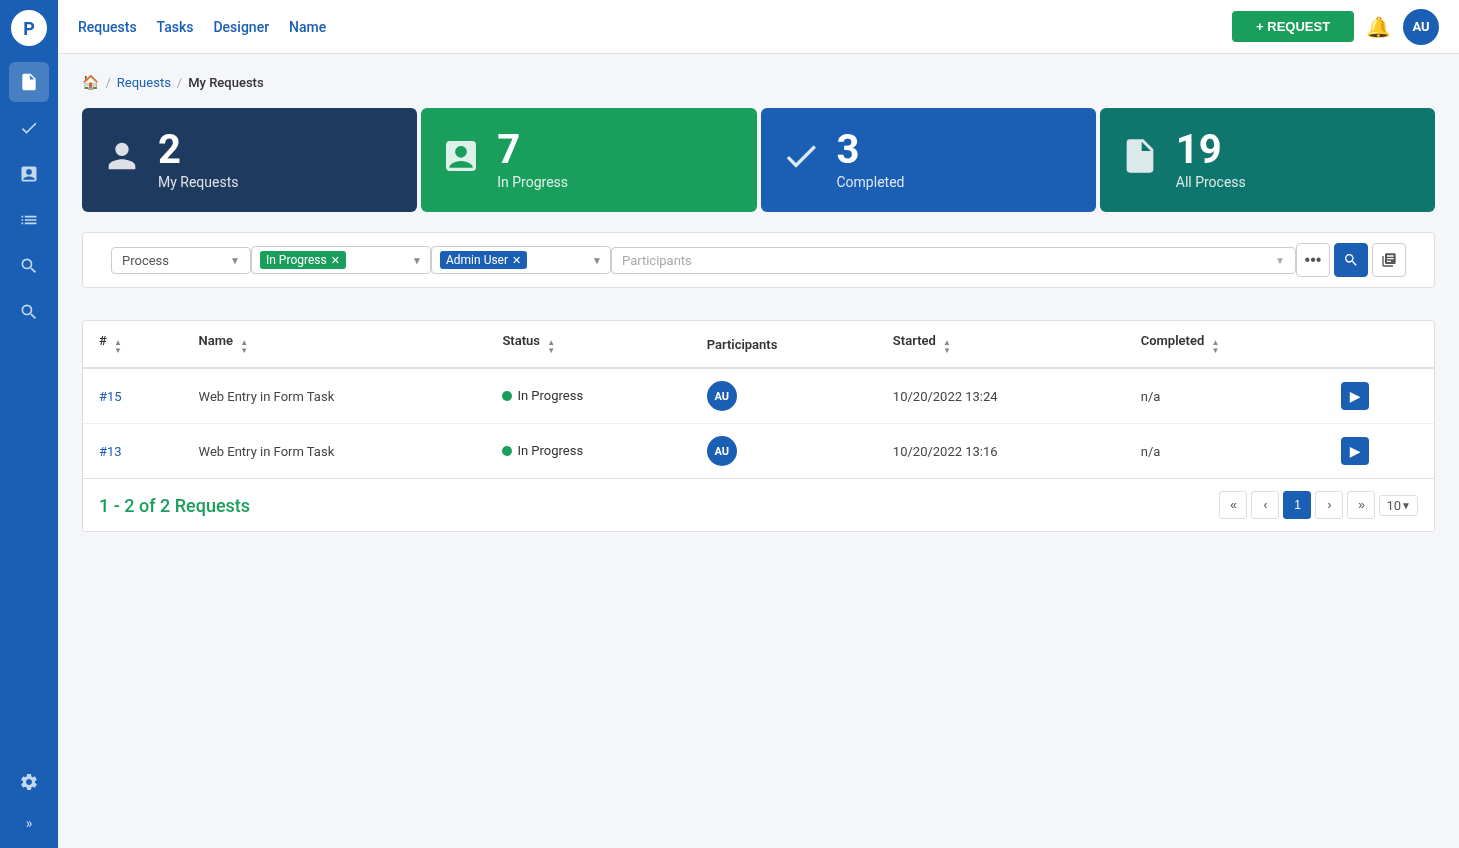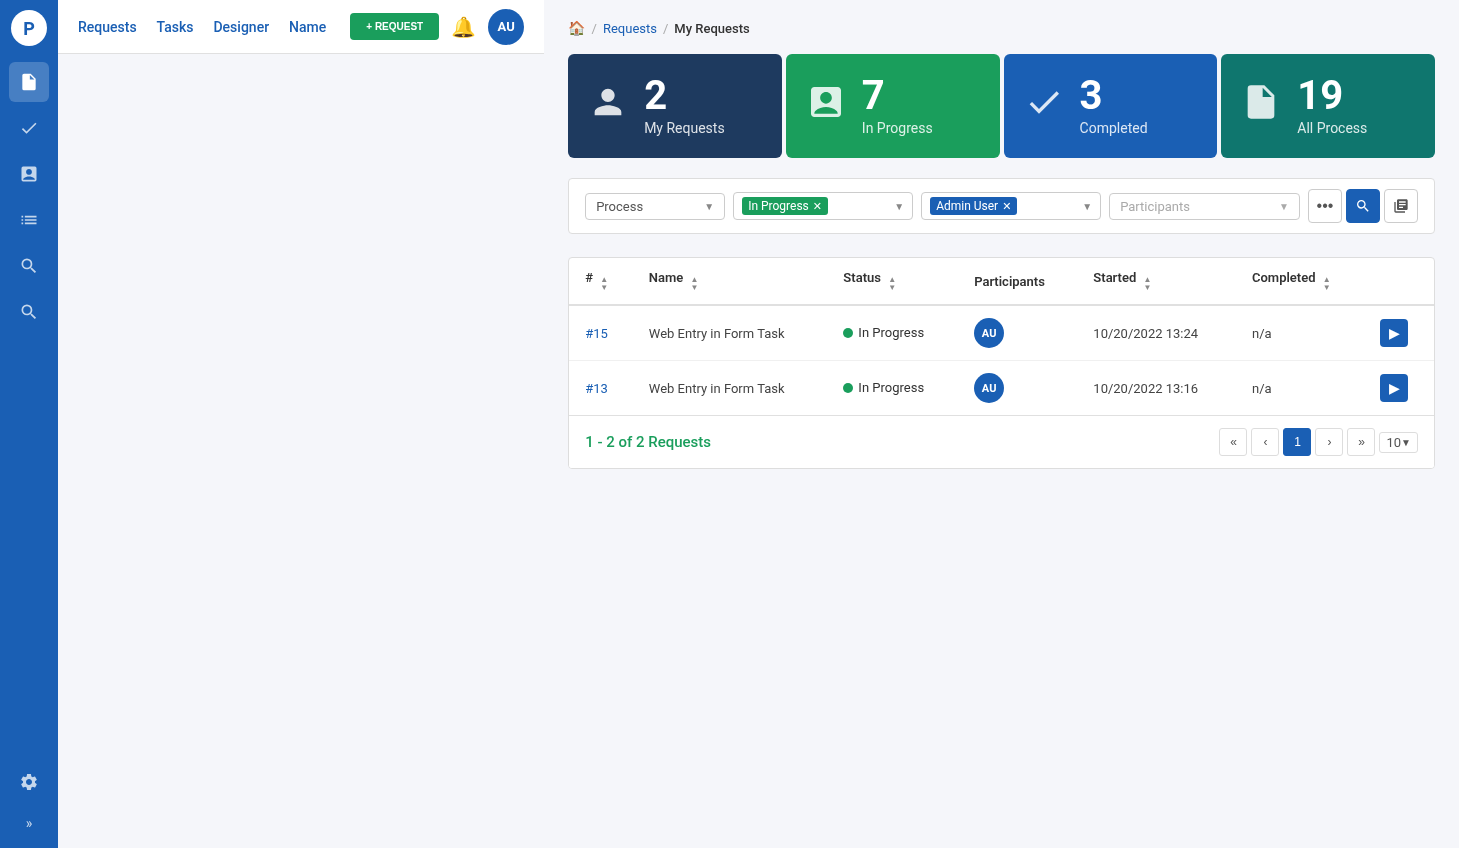--- a/index.html
+++ b/index.html
@@ -39,21 +39,21 @@
       display: flex; align-items: center; justify-content: center;
       color: rgba(255,255,255,0.75);
       cursor: pointer;
       font-size: 14px;
     }
 
     
     .main {
       flex: 1;
       display: flex;
-      flex-direction: row;
+      flex-direction: column;
       overflow: hidden;
     }
 
     
     .topnav {
       background: white;
       height: 54px;
       display: flex;
       align-items: center;
       padding: 0 20px;
@@ -67,23 +67,23 @@
       color: #1a5fb4;
       cursor: pointer;
       text-decoration: none;
       font-weight: 500;
     }
     .topnav-actions { display: flex; align-items: center; gap: 12px; }
     .btn-request {
       background: #1a9e5c;
       color: white;
       border: none;
-      padding: 8px 16px;
-      border-radius: 4px;
-      font-size: 10px;
+      padding: 8px 24px;
+      border-radius: 4px;
+      font-size: 13px;
       font-weight: 600;
       cursor: pointer;
       display: flex; align-items: center; gap: 5px;
     }
     .bell-icon {
       font-size: 20px;
       color: #555;
       cursor: pointer;
     }
     .user-avatar {
@@ -140,24 +140,23 @@
 
     .stat-icon { font-size: 36px; color: rgba(255,255,255,0.85); }
     .stat-info { display: flex; flex-direction: column; }
     .stat-number { font-size: 40px; font-weight: 700; color: white; line-height: 1; }
     .stat-label { font-size: 14px; color: rgba(255,255,255,0.85); margin-top: 4px; }
 
     
     .filter-bar {
       display: flex;
       align-items: center;
-      gap: 8px;
-      margin-bottom: 23px;
-      background: white;
-      padding: 10px 16px;
+      margin-bottom: 32px;
+      background: white;
+      padding: 10px 28px;
       border-radius: 4px;
       border: 1px solid #ddd;
     }
     .filter-select {
       display: flex;
       align-items: center;
       gap: 4px;
       border: 1px solid #ccc;
       border-radius: 4px;
       padding: 5px 10px;
@@ -280,21 +279,21 @@
 
     
     .pagination-row {
       display: flex;
       align-items: center;
       justify-content: space-between;
       padding: 12px 16px;
       border-top: 1px solid #e0e0e0;
       background: white;
     }
-    .pagination-info { font-size: 15px; color: #1a9e5c; font-weight: 500; }
+    .pagination-info { font-size: 18px; color: #1a9e5c; font-weight: 500; }
     .pagination-controls { display: flex; align-items: center; gap: 4px; }
     .page-btn {
       width: 28px; height: 28px;
       border: 1px solid #ddd;
       background: white;
       border-radius: 3px;
       display: flex; align-items: center; justify-content: center;
       cursor: pointer;
       font-size: 12px;
       color: #555;

